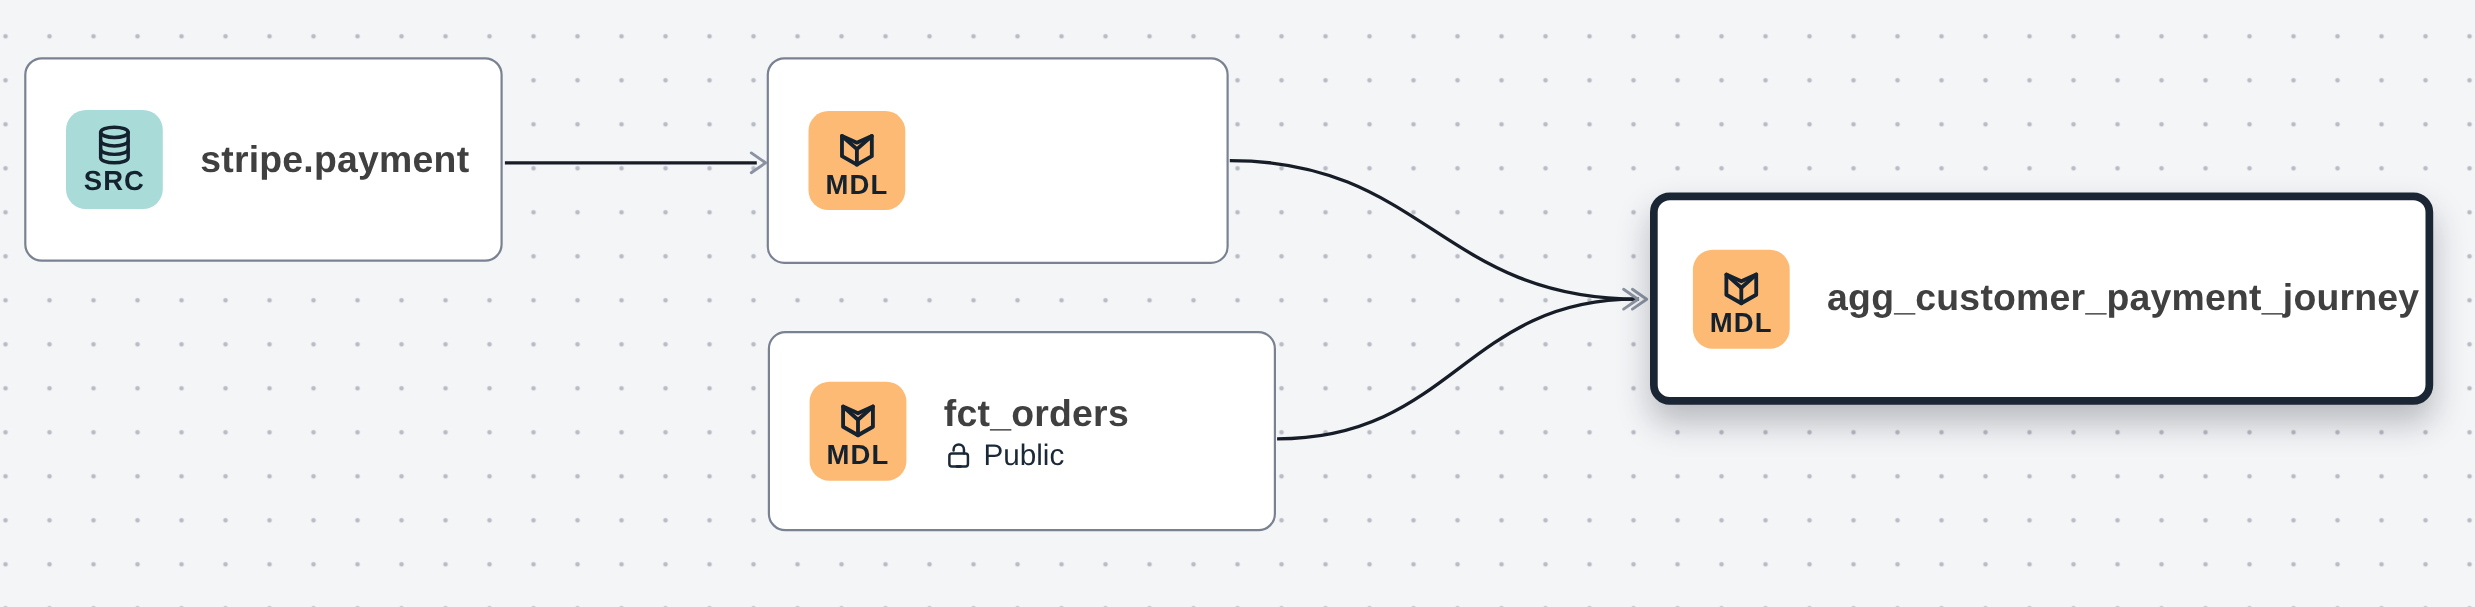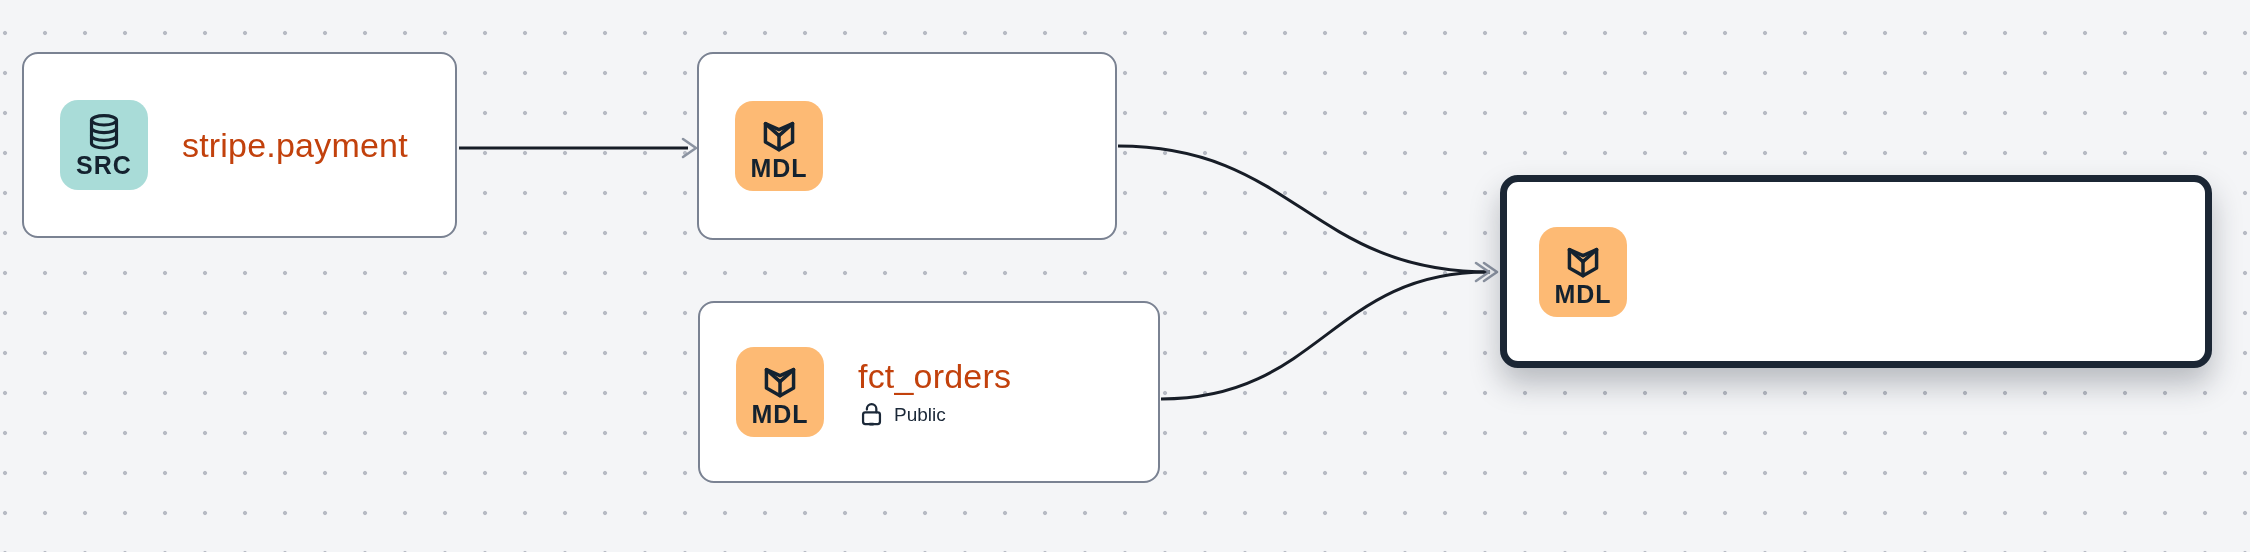--- a/index.html
+++ b/index.html
@@ -36,22 +36,22 @@
     cursor: pointer;
   }
   .node.selected {
     border: 7px solid #1b2634;
     border-radius: 18px;
     padding-left: 32px;
     box-shadow: 0 16px 30px rgba(28, 36, 52, 0.28);
   }
   .node-title {
     font-size: 34px;
-    font-weight: 400;
-    color: #c2410c;
+    font-weight: 700;
+    color: #404040;
     letter-spacing: 0.2px;
     white-space: nowrap;
   }
   .badge {
     width: 88px; height: 90px;
     border-radius: 18px;
     flex: 0 0 auto;
     display: flex;
     flex-direction: column;
     align-items: center;
@@ -68,21 +68,21 @@
     line-height: 1;
   }
   .badge-icon svg { display: block; }
 
   .node-text-col { display: flex; flex-direction: column; justify-content: flex-start; }
   .access-row {
     display: flex; align-items: center; gap: 9px;
     margin-top: 5px;
   }
   .access-label {
-    font-size: 19px;
+    font-size: 27px;
     font-weight: 400;
     color: #1b2838;
     line-height: 1;
   }
   .access-row svg { display: block; }
 </style>
 </head>
 <body>
 
 <div class="canvas">
@@ -157,15 +157,16 @@
     <div class="badge mdl">
       <span class="badge-icon">
         <svg width="44" height="44" viewBox="0 0 24 24" fill="none" stroke="#14222f" stroke-width="1.9" stroke-linecap="round" stroke-linejoin="round">
           <path d="M4.6 6.9 L12 10.2 L19.4 6.9 L19.4 16.9 L12 21.1 L4.6 16.9 Z"></path>
           <path d="M4.6 6.9 L12 13.4 L19.4 6.9"></path>
           <path d="M12 13.4 V21.1"></path>
         </svg>
       </span>
       <span class="badge-label">MDL</span>
     </div>
+    <span class="node-title">agg_customer_payment_journey</span>
   </div>
 
 </div>
 
 </body></html>

